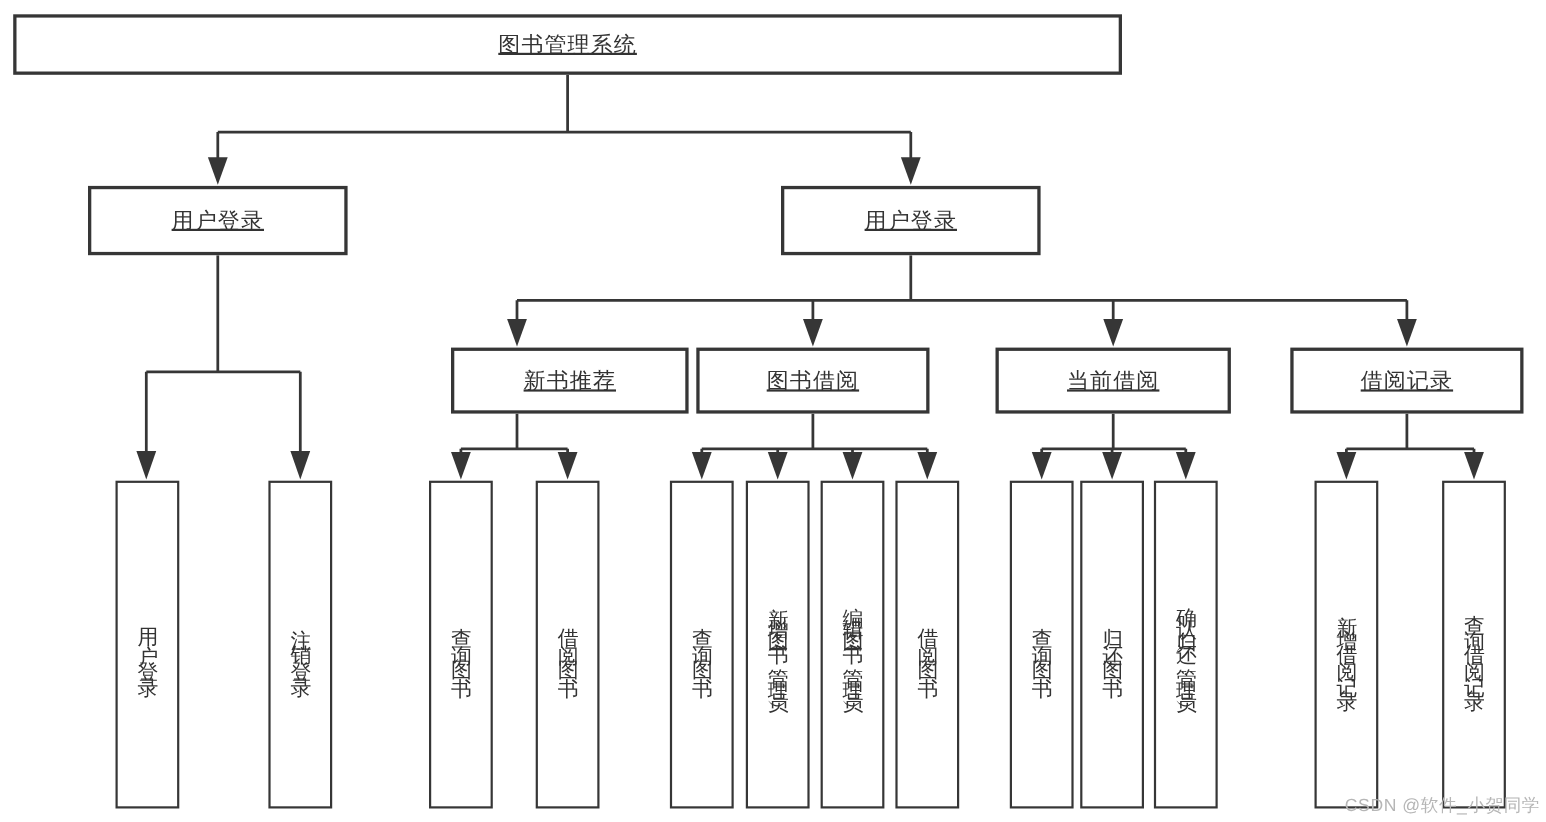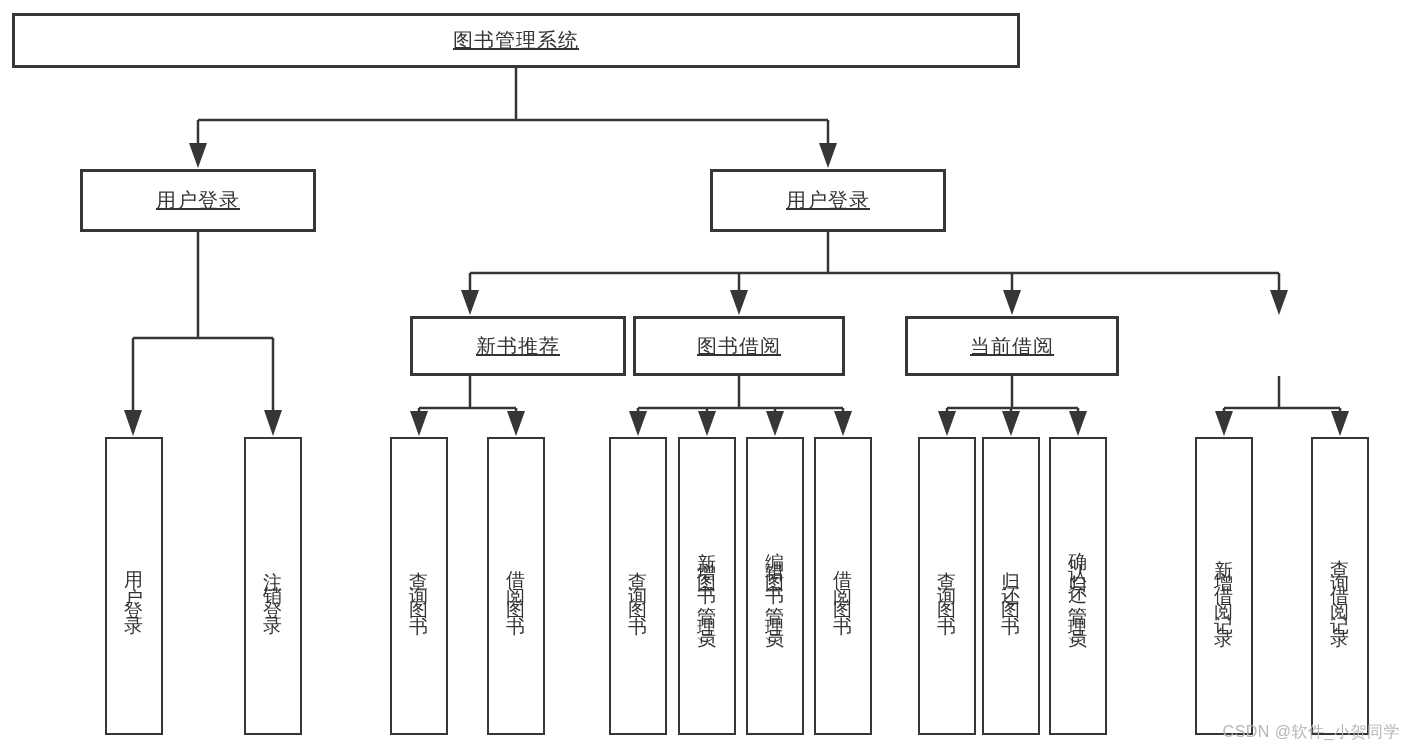--- a/index.html
+++ b/index.html
@@ -98,20 +98,23 @@
 
   <div class="node lvl3 a">
     <span>新书推荐</span>
   </div>
   <div class="node lvl3 c">
     <span>当前借阅</span>
   </div>
   <div class="node lvl3 b">
     <span>图书借阅</span>
   </div>
+  <div class="node lvl3 d">
+    <span>借阅记录</span>
+  </div>
 
   <div class="leaf" style="left:105px">
     <span>用户登录</span>
   </div>
   <div class="leaf" style="left:244px">
     <span>注销登录</span>
   </div>
 
   <div class="leaf" style="left:390px">
     <span>查询图书</span>

